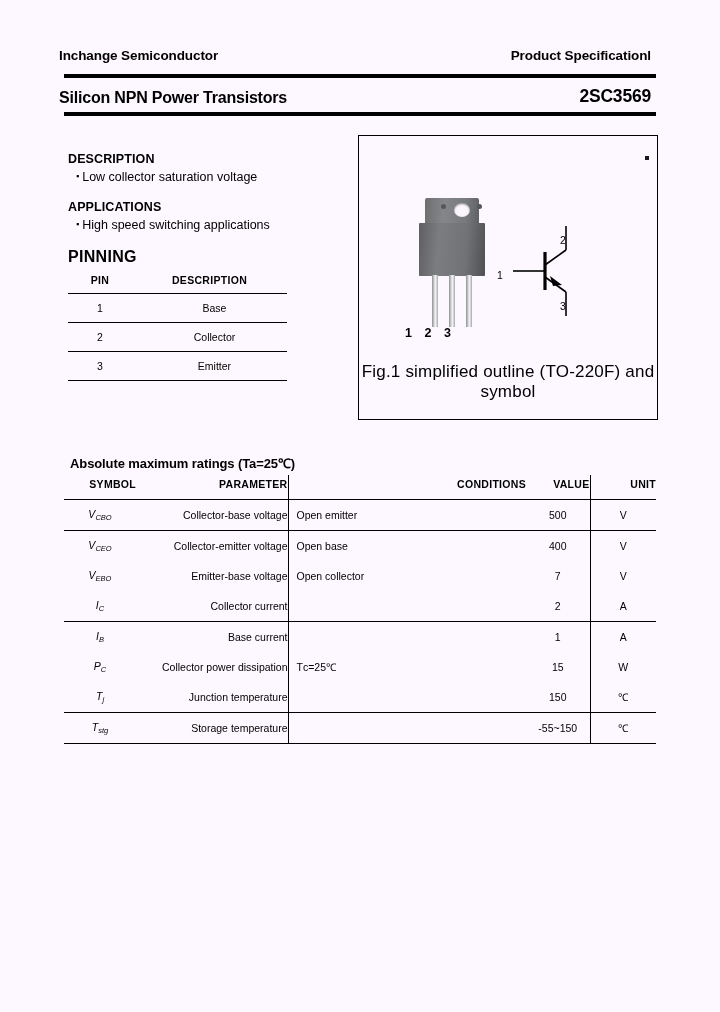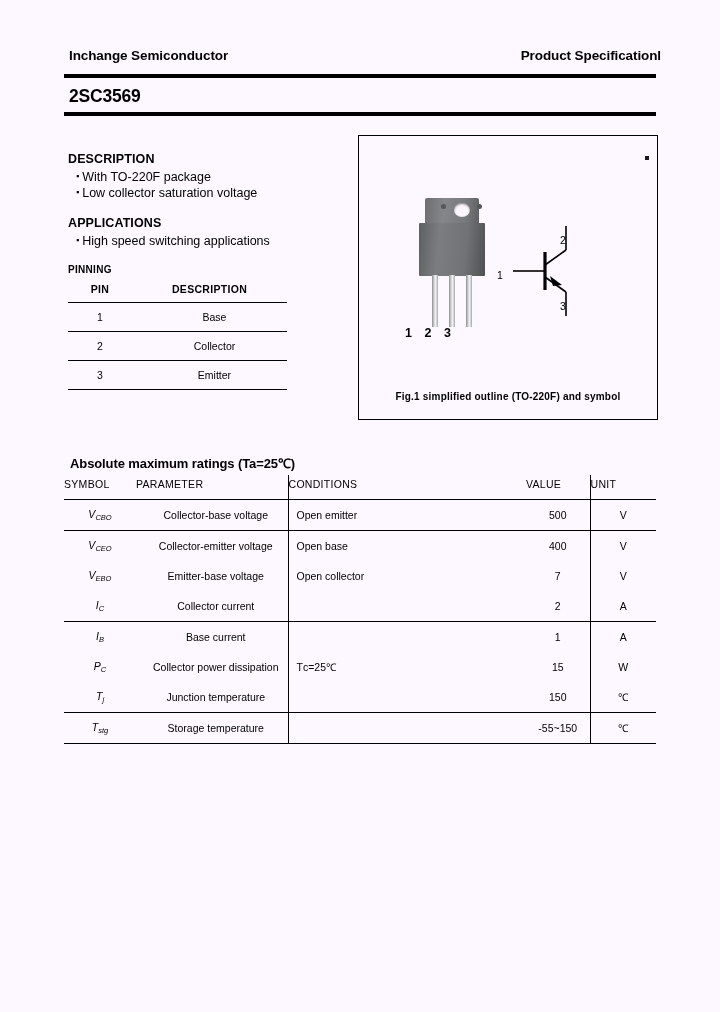--- a/index.html
+++ b/index.html
@@ -14,21 +14,21 @@
     position: relative;
     width: 720px;
     height: 1012px;
     background: #fdf8ff;
     overflow: hidden;
   }
 
   
   .hdr-row {
     position: absolute;
-    left: 69px;
+    left: 59px;
     width: 592px;
     display: flex;
     justify-content: space-between;
     align-items: flex-end;
   }
   #hdr-top { top: 48px; }
   #hdr-top .left,
   #hdr-top .right {
     font-size: 13.5px;
     font-weight: bold;
@@ -84,21 +84,21 @@
   }
   .bullet-line .dot {
     font-size: 9px;
     vertical-align: 2px;
     margin-right: 3px;
   }
   .sect-gap { height: 14px; }
 
   
   #pinning-title {
-    font-size: 10px;
+    font-size: 16px;
     font-weight: bold;
     letter-spacing: 0.3px;
     margin: 0 0 6px 0;
   }
   #pin-table {
     width: 219px;
     border-collapse: collapse;
     font-size: 10.5px;
   }
   #pin-table th {
@@ -135,22 +135,22 @@
     width: 4px;
     height: 4px;
     background: #1a1a1a;
   }
   #fig-caption {
     position: absolute;
     left: 0;
     right: 0;
     bottom: 17px;
     text-align: center;
-    font-size: 10px;
-    font-weight: bold;
+    font-size: 17px;
+    font-weight: normal;
     letter-spacing: 0.2px;
   }
 
   
   #pkg {
     position: absolute;
     left: 56px;
     top: 62px;
     width: 74px;
     height: 130px;
@@ -250,36 +250,36 @@
     table-layout: fixed;
   }
   #rt col.c-sym  { width: 72px; }
   #rt col.c-par  { width: 152px; }
   #rt col.c-cond { width: 238px; }
   #rt col.c-val  { width: 64px; }
   #rt col.c-unit { width: 66px; }
 
   #rt th {
     font-size: 10.5px;
-    font-weight: normal;
+    font-weight: bold;
     letter-spacing: 0.3px;
     padding: 3px 0 9px 0;
-    text-align: left;
+    text-align: right;
     vertical-align: bottom;
   }
   #rt th.b-right { border-right: 1.3px solid #000; }
   #rt thead tr { border-bottom: 1.3px solid #000; }
 
   #rt td {
     height: 30px;
     padding: 0;
     vertical-align: middle;
   }
   #rt td.sym  { text-align: center; font-style: italic; }
-  #rt td.par  { text-align: center; padding-left: 8px; }
+  #rt td.par  { text-align: right; padding-left: 8px; }
   #rt td.cond { text-align: left; padding-left: 8px; border-left: 1.3px solid #000; }
   #rt td.val  { text-align: center; }
   #rt td.unit { text-align: center; border-left: 1.3px solid #000; }
   #rt tr.rule-below td { border-bottom: 1.3px solid #000; }
 
   sub {
     font-size: 7.5px;
     vertical-align: -2px;
   }
 </style>
@@ -288,30 +288,28 @@
 
 <div id="page">
 
   <div class="hdr-row" id="hdr-top">
     <span class="left">Inchange Semiconductor</span>
     <span class="right">Product Specificationl</span>
   </div>
   <div id="hdr-rule1"></div>
 
   <div class="hdr-row" id="hdr-bottom">
+    <span class="left">Silicon NPN Power Transistors</span>
     <span class="right">2SC3569</span>
   </div>
   <div id="hdr-rule2"></div>
 
   <div id="left-col">
 
     <div class="sect-title">DESCRIPTION</div>
-    <div class="bullet-line">
-      <span class="dot">▪</span><span>With TO-220F package</span>
-    </div>
     <div class="bullet-line">
       <span class="dot">▪</span><span>Low collector saturation voltage</span>
     </div>
 
     <div class="sect-gap"></div>
 
     <div class="sect-title">APPLICATIONS</div>
     <div class="bullet-line">
       <span class="dot">▪</span><span>High speed switching applications</span>
     </div>

